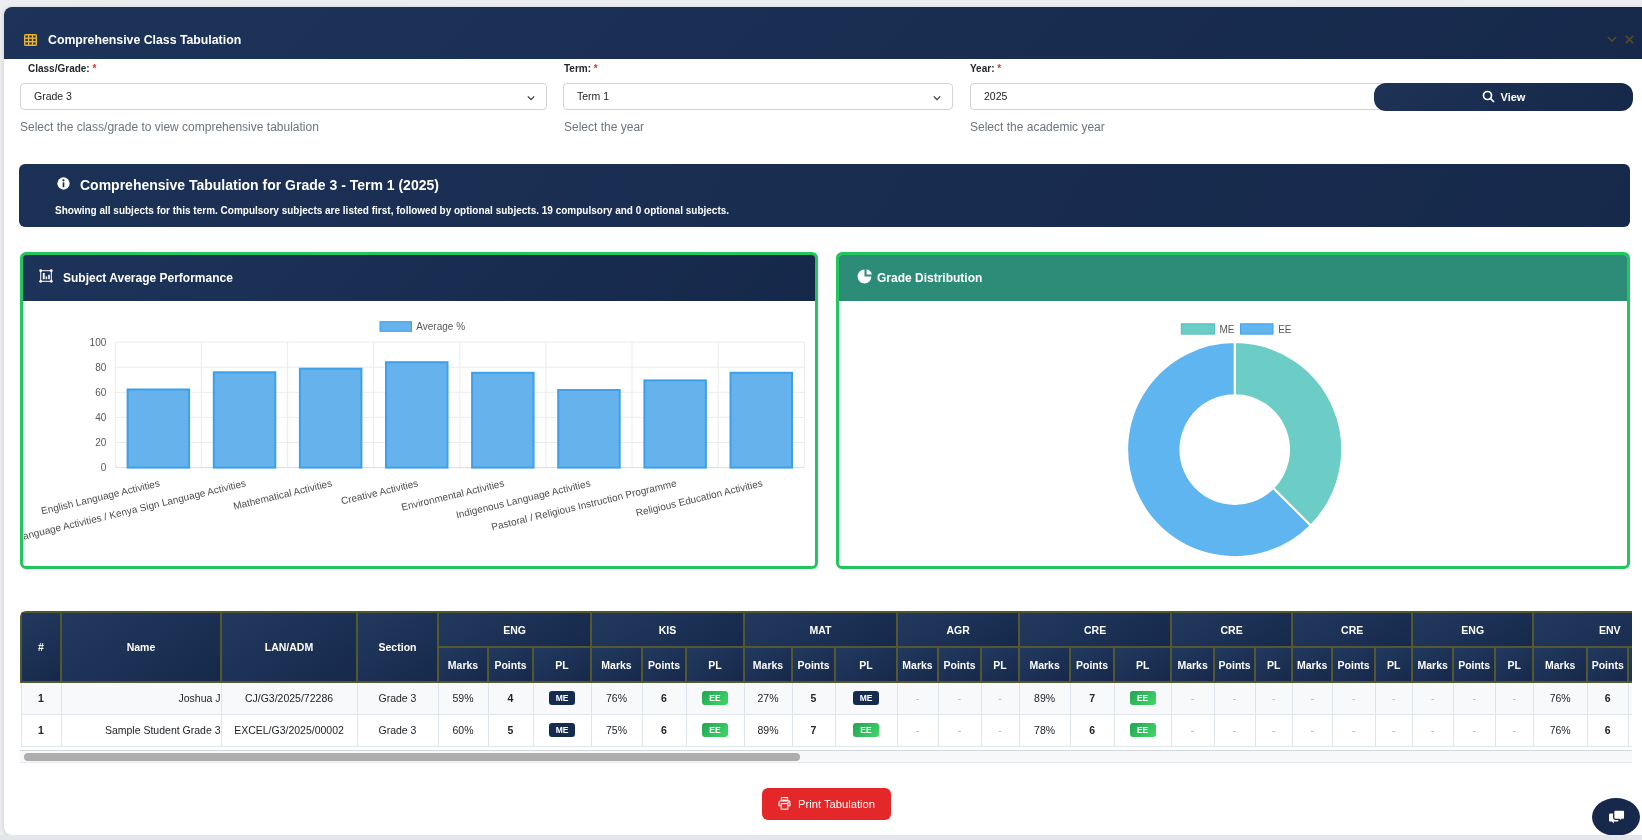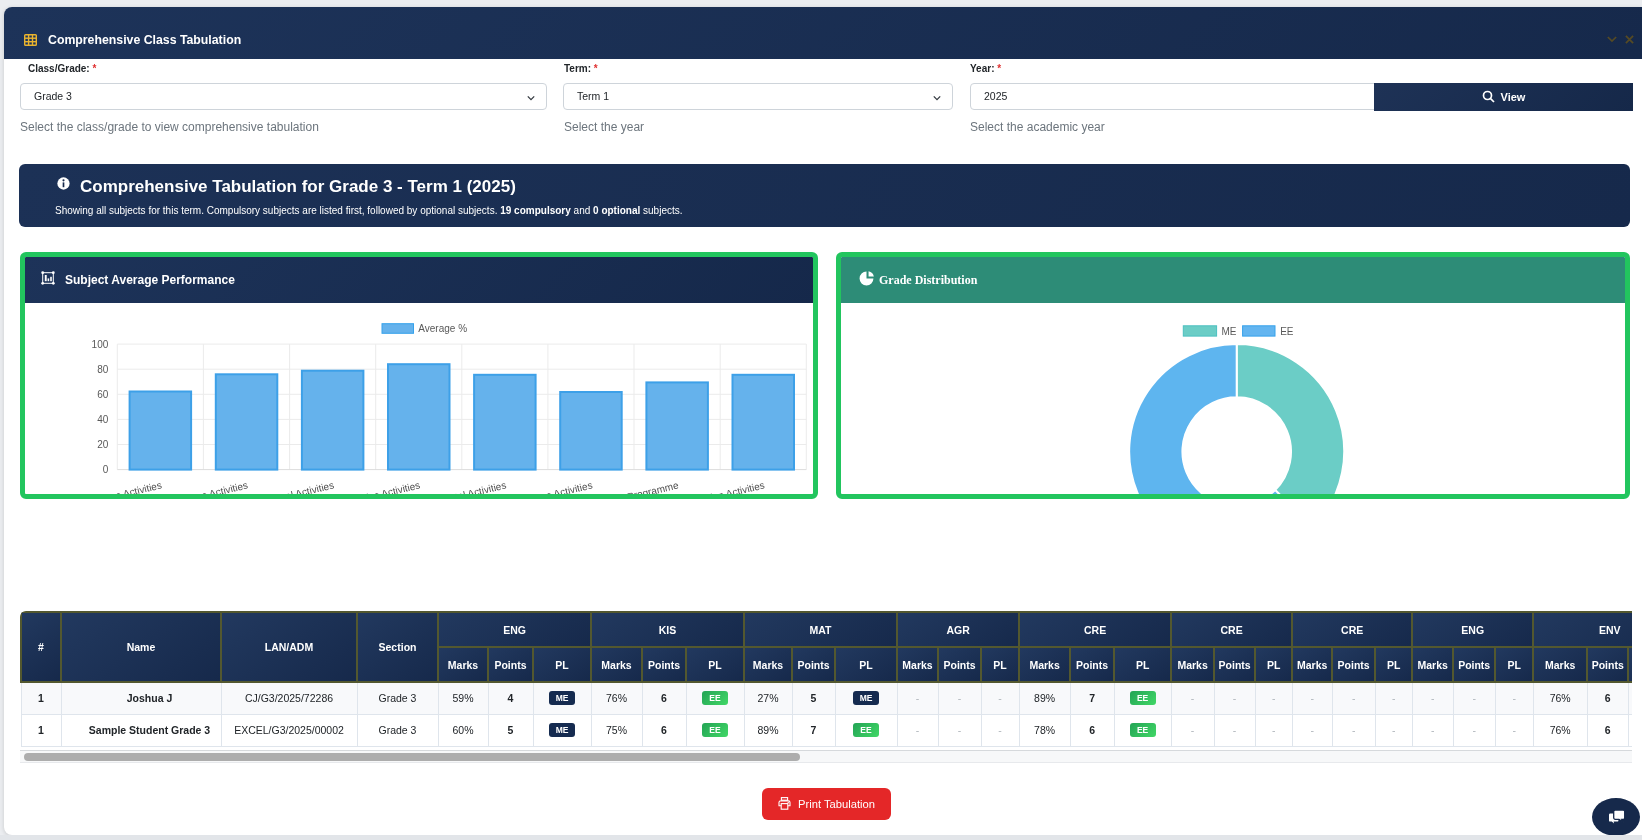--- a/index.html
+++ b/index.html
@@ -7,41 +7,41 @@
 .abs { position:absolute; }
 .card { position:absolute; left:4px; top:7px; width:1638px; height:828px; background:#fff; border-radius:8px 0 0 8px; box-shadow:0 1px 4px rgba(0,0,0,.15); }
 .topbar { position:absolute; left:4px; top:7px; width:1638px; height:52px; background:linear-gradient(135deg,#1d3359 0%,#16294b 100%); border-radius:8px 0 0 0; }
 .topbar .title { position:absolute; left:44px; top:26px; color:#fff; font-size:12.3px; font-weight:bold; }
 
 .flabel { position:absolute; top:63px; font-size:10px; font-weight:bold; color:#212529; }
 .req { color:#e03131; }
 .select { position:absolute; top:83px; height:27px; background:#fff; border:1px solid #ced4da; border-radius:4px; font-size:10.5px; color:#212529; line-height:25px; padding-left:13px; }
 .chev { position:absolute; right:11px; top:10px; width:8px; height:8px; }
 .help { position:absolute; top:120px; font-size:12px; color:#6c757d; }
-.viewbtn { position:absolute; left:1374px; top:83px; width:259px; height:28px; background:linear-gradient(135deg,#1e3256 0%,#152849 100%); border-radius:0; color:#fff; font-size:11px; font-weight:bold; text-align:center; line-height:28px; }
+.viewbtn { position:absolute; left:1374px; top:83px; width:259px; height:28px; background:linear-gradient(135deg,#1e3256 0%,#152849 100%); border-radius:12px; color:#fff; font-size:11px; font-weight:bold; text-align:center; line-height:28px; }
 
 .banner { position:absolute; left:19px; top:164px; width:1611px; height:63px; background:linear-gradient(120deg,#1c3156 0%,#16294b 100%); border-radius:6px; color:#fff; }
-.banner .t { position:absolute; left:61px; top:13px; font-size:17px; font-weight:bold;text-align:right; }
-.banner .s { position:absolute; left:36px; top:41px; font-size:10px; font-weight:normal; }
-
-.ccard { position:absolute; top:252px; height:247px; background:#fff; border:5px solid #22c55e; border-radius:6px; overflow:hidden; }
+.banner .t { position:absolute; left:61px; top:13px; font-size:14px; font-weight:bold;text-align:right; }
+.banner .s { position:absolute; left:36px; top:41px; font-size:10px; font-weight:bold; }
+
+.ccard { position:absolute; top:252px; height:317px; background:#fff; border:3px solid #22c55e; border-radius:6px; overflow:hidden; }
 .chead { position:absolute; left:-1px; top:-1px; height:47px; color:#fff; font-size:12px; font-weight:bold; }
 .chead .ct { position:absolute; left:41px; top:17px; }
 .c1 { left:20px; width:798px; }
 .c2 { left:836px; width:794px; }
 .h1 { width:800px; background:linear-gradient(135deg,#1d3359 0%,#15284a 100%); }
-.h2 { width:796px; background:#2d8c77;font-family:Liberation Serif, serif; }
+.h2 { width:796px; background:#2d8c77; }
 
 .twrap { position:absolute; left:20px; top:611px; width:1612px; height:136px; overflow:hidden; border-radius:6px 0 0 0; }
 table { border-collapse:collapse; table-layout:fixed; width:1665px; }
 th { background:linear-gradient(145deg,#22395f 0%,#16294b 100%); color:#fff; font-size:10.5px; font-weight:bold; border:2px solid #53582f; height:35px; text-align:center; padding:0; }
 td { font-size:10.5px; color:#212529; border:1px solid #dfe5ec; height:32px; text-align:center; padding:0; white-space:nowrap; overflow:hidden; }
 tr.r1 td { background:#f8f9fb; }
 tr.r2 td { background:#fff; }
-td.name { text-align:center; padding-left:17px; font-weight:bold; }
+td.name { text-align:right; padding-left:17px; font-weight:normal; }
 td.pts { font-weight:bold; }
 td.dash { color:#b0b6bc; }
 .badge { display:inline-block; width:26px; height:14px; line-height:14px; border-radius:3px; color:#fff; font-size:8.5px; font-weight:bold; text-align:center; vertical-align:middle; }
 .bme { background:#152b50; }
 .bee { background:linear-gradient(135deg,#23a455,#41d766); }
 
 .sbtrack { position:absolute; left:20px; top:750px; width:1612px; height:13px; background:#f7f8f9; border-top:1.5px solid #d6d9dc; border-bottom:1px solid #e7e9ec; }
 .sbthumb { position:absolute; left:24px; top:753px; width:776px; height:8px; border-radius:4px; background:#adadad; }
 
 .printbtn { position:absolute; left:762px; top:788px; width:129px; height:32px; background:#e42728; border-radius:6px; color:#fff; font-size:11.2px; text-align:center; line-height:32px; }

